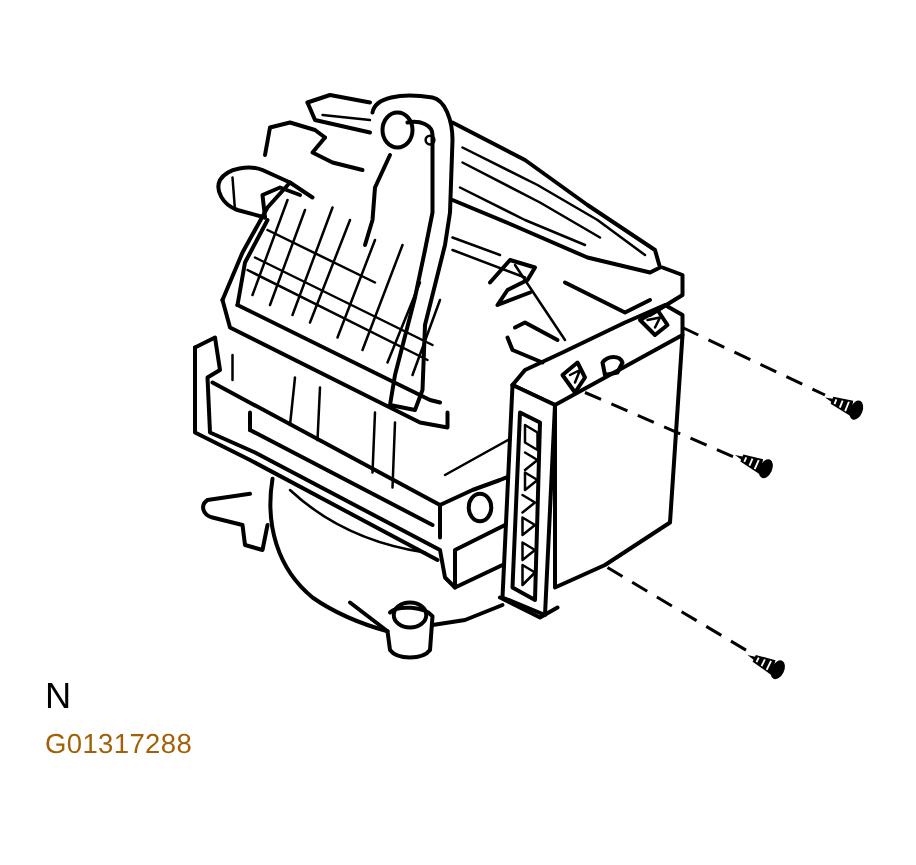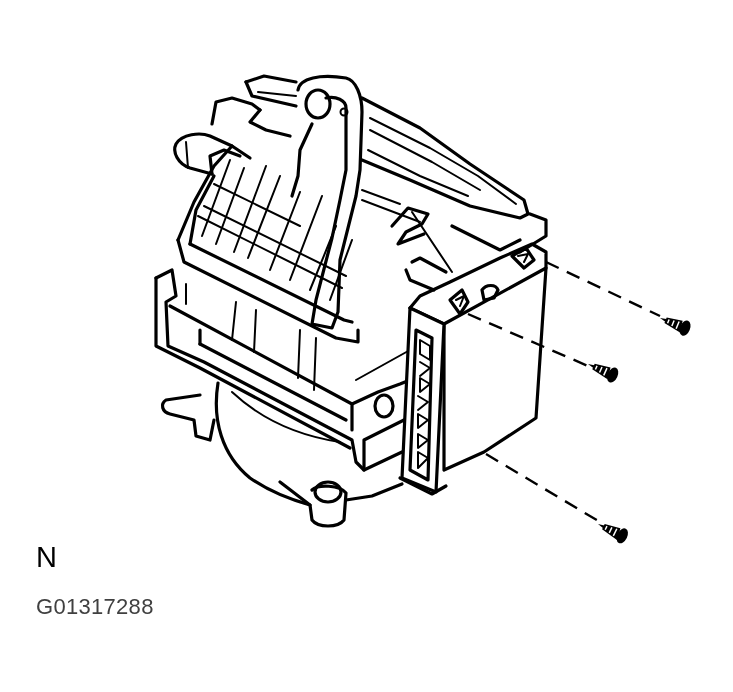--- a/index.html
+++ b/index.html
@@ -29,23 +29,23 @@
       position: absolute;
       left: 36px;
       top: 543px;
       font-size: 29px;
       color: #000;
       line-height: 1;
     }
     .figure-id {
       position: absolute;
       left: 36px;
-      top: 596px;
+      top: 584px;
       font-size: 22px;
-      color: #404040;
+      color: #a16207;
       line-height: 1;
       letter-spacing: 0.3px;
     }
   </style>
 </head>
 <body>
 
 <svg id="diagram" viewBox="0 0 733 692" xmlns="http://www.w3.org/2000/svg">
 
   <g>

